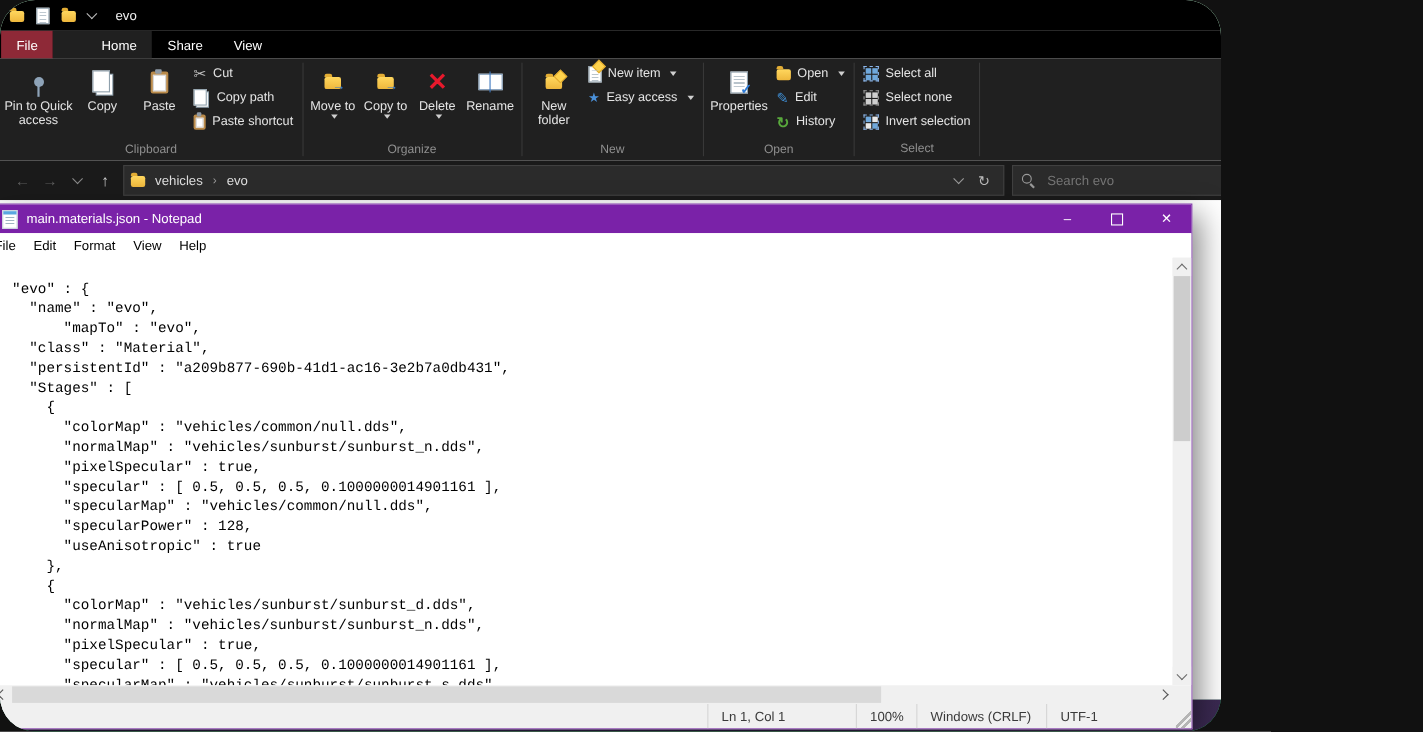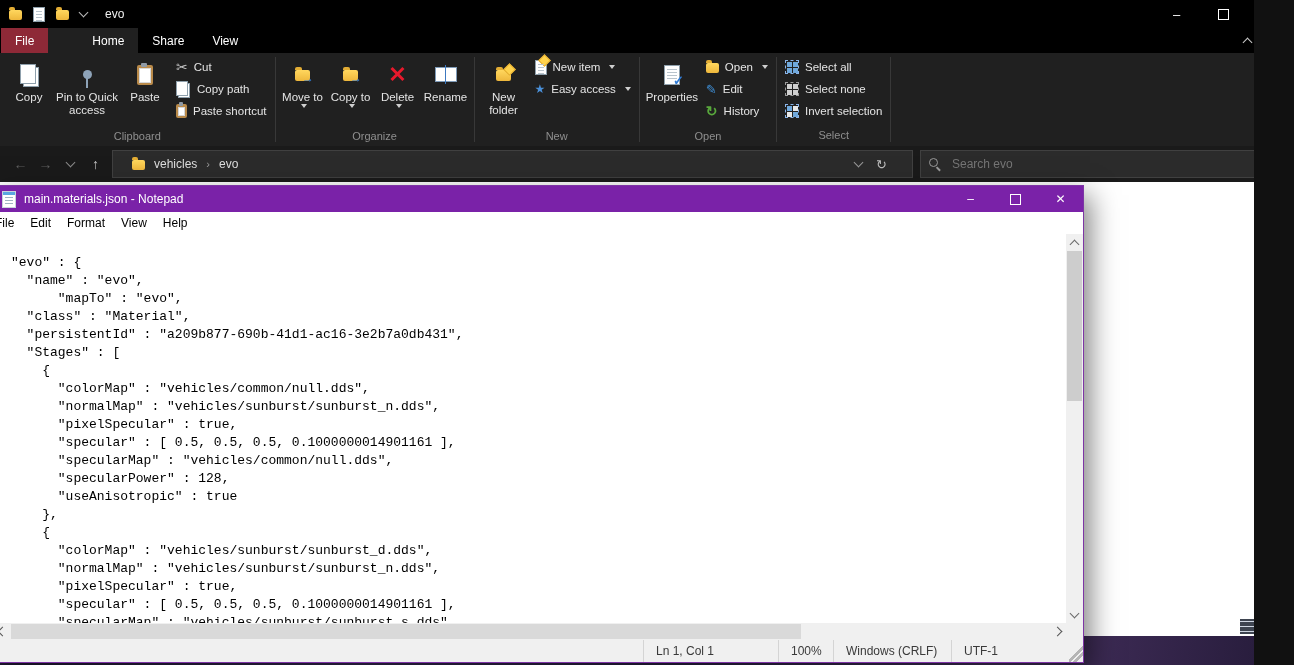--- a/index.html
+++ b/index.html
@@ -1,17 +1,17 @@
 <!DOCTYPE html>
 <html><head>
 <meta charset="utf-8">
 <style>
   html,body{margin:0;padding:0;background:#111;}
-  .screen{position:relative;width:1254px;height:665px;overflow:hidden;background:#22c55e;
-          font-family:"Liberation Sans",sans-serif;-webkit-font-smoothing:antialiased;}
+  .screen{position:relative;width:1110px;height:665px;overflow:hidden;background:#22c55e;
+          font-family:"Liberation Sans",sans-serif;border-radius:32px;-webkit-font-smoothing:antialiased;}
 
   
   .explorer{position:absolute;left:0;top:0;width:1294px;height:636px;background:#fff;}
   .ex-titlebar{height:28px;background:#000;display:flex;align-items:center;color:#fff;}
   .qat{display:flex;align-items:center;gap:11px;padding-left:9px;}
   .ex-title{margin-left:18px;font-size:12px;color:#f0f0f0;}
   .win-controls{margin-left:auto;display:flex;height:100%;}
   .wc-btn{width:47px;height:100%;display:flex;align-items:center;justify-content:center;color:#fff;font-size:13px;}
   .wc-box{width:9px;height:9px;border:1px solid #fff;display:inline-block;}
 
@@ -33,21 +33,21 @@
   .btn-big .icon-wrap{height:33px;display:flex;align-items:center;justify-content:center;}
   .small-col{display:flex;flex-direction:column;padding-top:1px;}
   .btn-small{display:flex;align-items:center;gap:6px;height:22px;padding:0 5px;font-size:11.5px;white-space:nowrap;}
   .tri{width:0;height:0;border-left:3px solid transparent;border-right:3px solid transparent;
        border-top:4px solid #cfcfcf;display:inline-block;margin-left:3px;vertical-align:middle;}
   .g-icon{display:inline-block;font-size:14px;line-height:1;}
 
   .ex-navbar{height:36px;background:#1a1a1a;display:flex;align-items:center;padding:0 8px;}
   .nav-btn{width:25px;height:24px;display:flex;align-items:center;justify-content:center;font-size:14px;}
   .addr{flex:1;height:26px;background:#2b2b2b;border:1px solid #404040;display:flex;align-items:center;
-        color:#ddd;font-size:12px;padding:0 19px;margin-left:4px;}
+        color:#ddd;font-size:12px;padding:0 6px;margin-left:4px;}
   .crumb{padding:0 9px;}
   .crumb-sep{color:#9a9a9a;font-size:11px;}
   .addr-right{margin-left:auto;display:flex;align-items:center;gap:14px;padding-right:6px;color:#aaa;}
   .search{width:348px;height:26px;background:#2b2b2b;border:1px solid #404040;display:flex;align-items:center;
           margin-left:7px;padding:0 8px;gap:8px;}
   .search input{background:transparent;border:none;outline:none;color:#9a9a9a;font-size:12px;width:100%;
                 font-family:"Liberation Sans",sans-serif;}
 
   .ex-content{position:absolute;left:0;top:182px;right:0;bottom:20px;background:#fff;}
   .v-scroll{position:absolute;right:0;top:3px;bottom:0;width:17px;background:#fafafa;}
@@ -198,31 +198,31 @@
         <span class="help-circle">
             <span>?</span>
           </span>
       </div>
     </div>
 
     <div class="ex-ribbon">
 
       <div class="rb-group">
         <div class="rb-row">
+          <div class="btn-big" style="width:62px">
+            <span class="icon-wrap">
+                <span class="ic-pin"></span>
+              </span>
+            <span>Pin to Quick access</span>
+          </div>
           <div class="btn-big">
             <span class="icon-wrap">
                 <span class="ic-pages"></span>
               </span>
             <span>Copy</span>
-          </div>
-          <div class="btn-big" style="width:62px">
-            <span class="icon-wrap">
-                <span class="ic-pin"></span>
-              </span>
-            <span>Pin to Quick access</span>
           </div>
           <div class="btn-big">
             <span class="icon-wrap">
                 <span class="ic-clipboard"></span>
               </span>
             <span>Paste</span>
           </div>
           <div class="small-col">
             <div class="btn-small">
               <span class="g-icon" style="color:#c0c0c0">✂</span>

